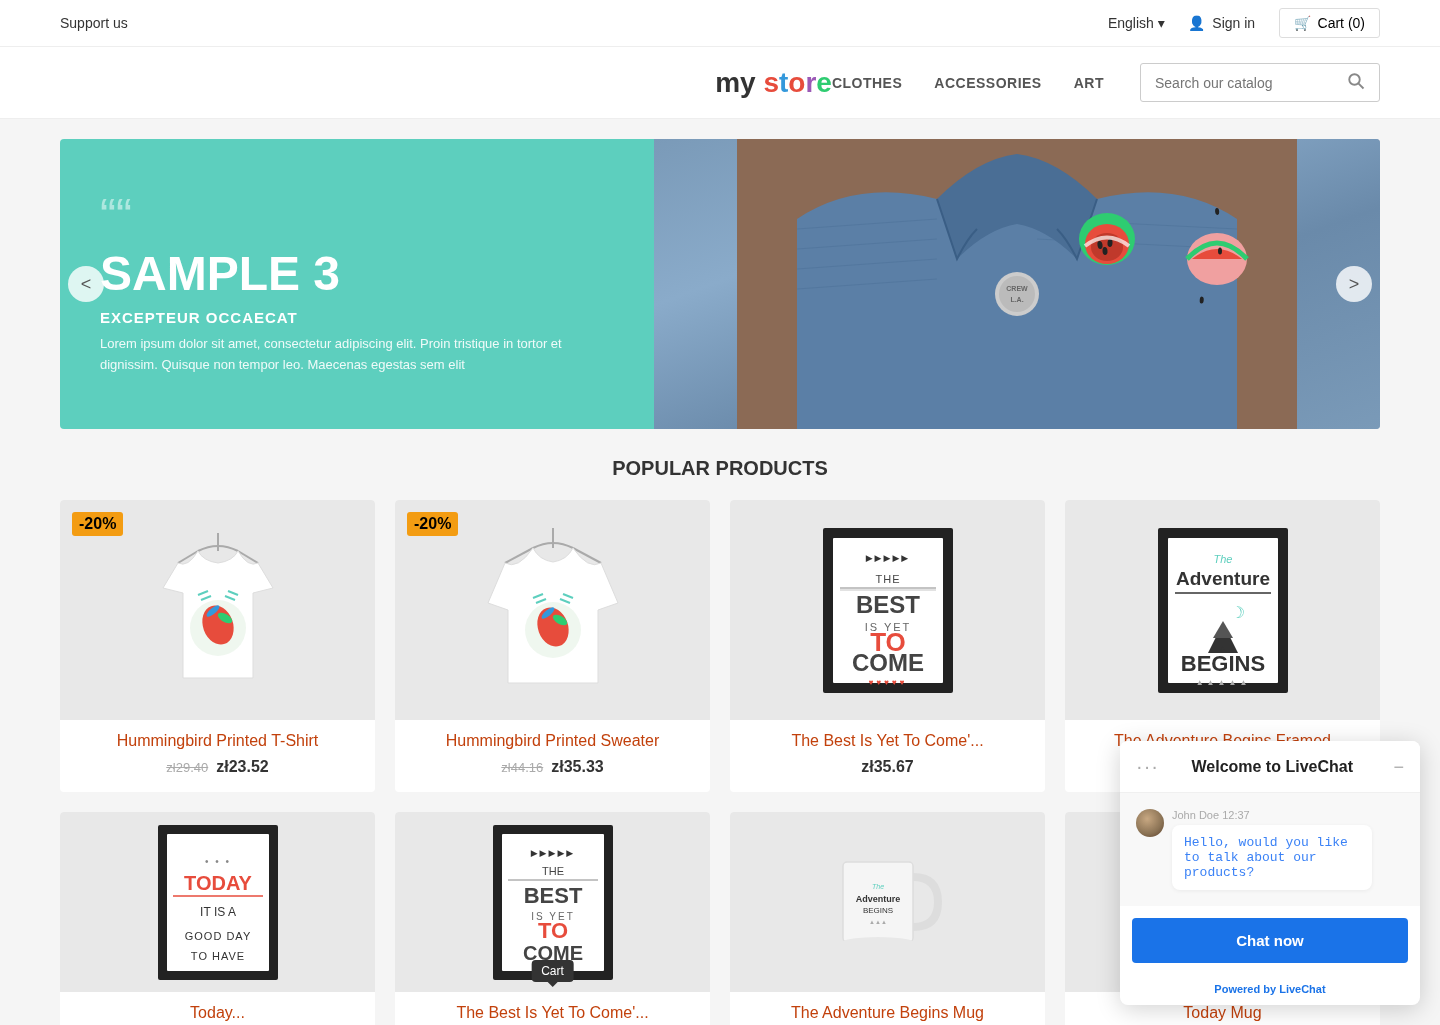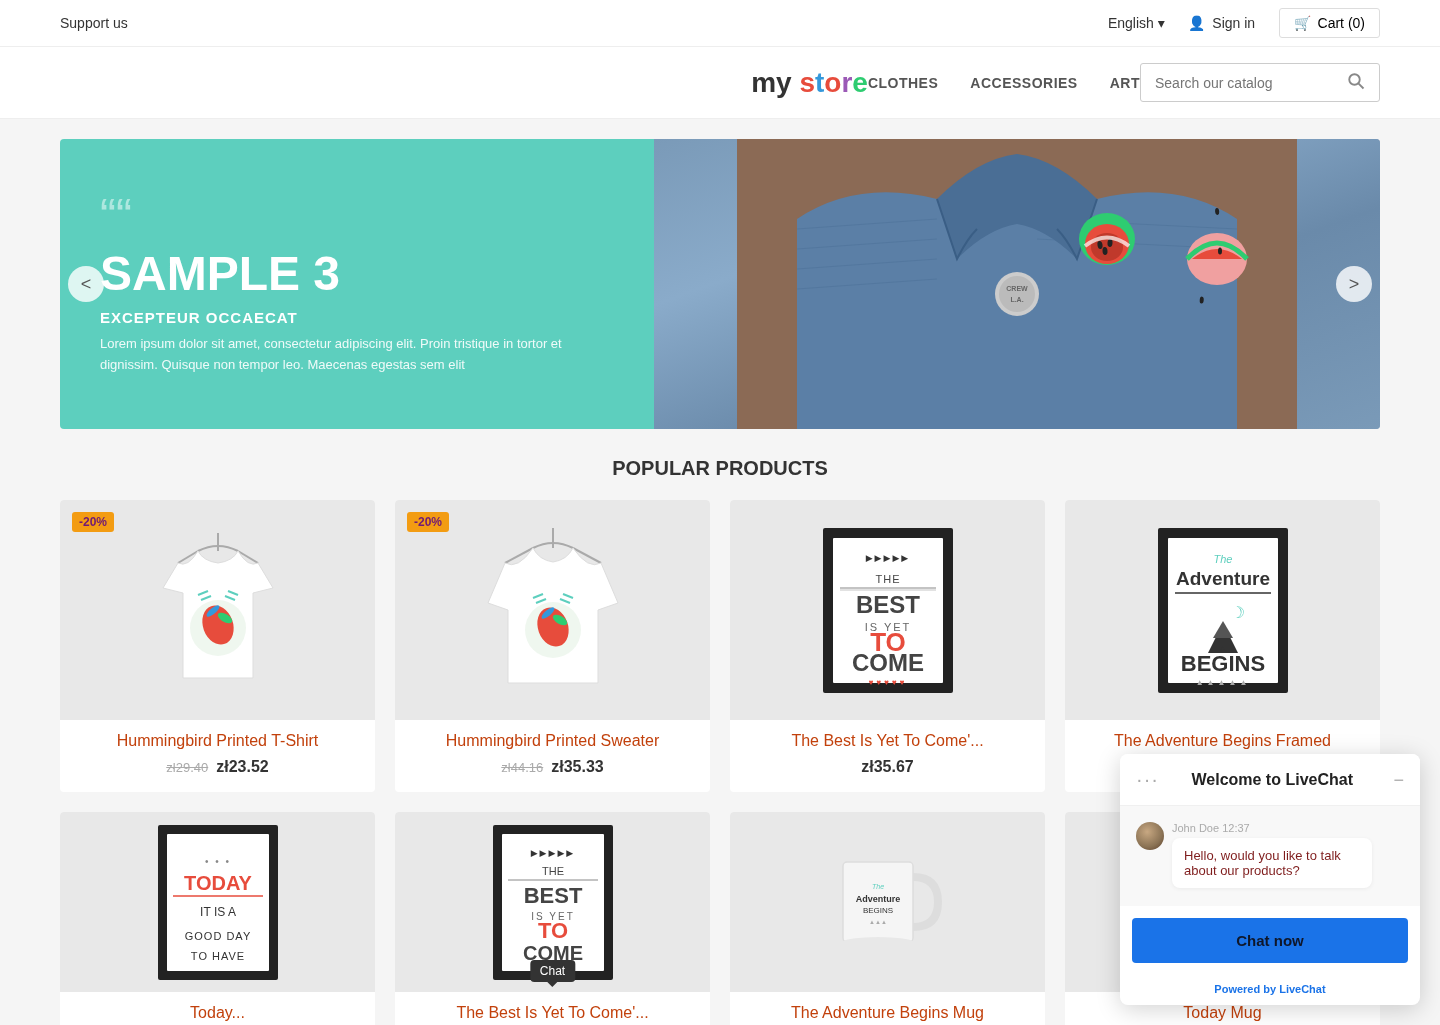--- a/index.html
+++ b/index.html
@@ -42,21 +42,21 @@
     .logo-o { color: #e74c3c; }
     .logo-r { color: #9b59b6; }
     .logo-e { color: #2ecc71; }
 
     .nav { display: flex; gap: 32px; align-items: center; }
     .nav-item { font-size: 14px; font-weight: 600; color: #555; cursor: pointer; letter-spacing: 0.5px; text-decoration: none; }
 
     .search-box {
       display: flex; align-items: center;
       border: 1px solid #ccc; border-radius: 3px;
-      padding: 8px 14px; width: 240px; background: #fff;
+      padding: 8px 14px; width: 240px; background: #fff; margin-left: 36px;
     }
     .search-box input {
       border: none; outline: none; font-size: 14px; color: #888; width: 100%;
     }
     .search-icon-btn { background: none; border: none; cursor: pointer; color: #888; }
 
     
     .hero {
       position: relative;
       margin: 20px 60px;
@@ -128,22 +128,22 @@
       cursor: pointer;
     }
     .product-image-area {
       width: 100%; height: 220px;
       background: #e8e8e8;
       display: flex; align-items: center; justify-content: center;
       position: relative; overflow: hidden;
     }
     .discount-badge {
       position: absolute; top: 12px; left: 12px;
-      background: #f39c12; color: #701a75;
-      font-size: 12px; font-weight: 700;
+      background: #f39c12; color: #000000;
+      font-size: 16px; font-weight: 700;
       padding: 3px 7px; border-radius: 3px;
       z-index: 5;
     }
     .product-info { padding: 12px 16px 16px; text-align: center; }
     .product-name { font-size: 16px; color: #c2410c; margin-bottom: 8px; }
     .product-price { display: flex; gap: 8px; justify-content: center; align-items: center; }
     .price-original { font-size: 13px; color: #aaa; text-decoration: line-through; }
     .price-current { font-size: 16px; font-weight: 700; color: #333; }
 
     
@@ -211,29 +211,30 @@
       width: 28px; height: 28px; border-radius: 50%;
       background: radial-gradient(circle at 40% 35%, #c8a882 0%, #8B7355 60%, #5a3d28 100%);
       flex-shrink: 0;
     }
     .msg-content {}
     .msg-sender-time { font-size: 11px; color: #aaa; margin-bottom: 4px; }
     .msg-bubble {
       background: #fff;
       border-radius: 8px;
       padding: 10px 12px;
-      font-size: 13px; color: #7f1d1d;
+      font-size: 13px; color: #3b82f6;
       box-shadow: 0 1px 4px rgba(0,0,0,0.06);
       max-width: 200px;
+      font-family: Liberation Mono, monospace;
     }
 
     .livechat-chat-btn {
       margin: 12px;
       background: #1a73e8;
-      color: #0f172a;
+      color: #ffffff;
       border: none;
       border-radius: 4px;
       padding: 14px;
       width: calc(100% - 24px);
       font-size: 15px; font-weight: 600;
       cursor: pointer;
     }
     .livechat-footer {
       text-align: center;
       padding: 8px 0 10px;
@@ -518,21 +519,21 @@
         <rect x="14" y="14" width="102" height="137" fill="#fff" rx="1"></rect>
         <text x="65" y="36" text-anchor="middle" font-size="9" fill="#333" letter-spacing="2">▶▶▶▶▶</text>
         <text x="65" y="55" text-anchor="middle" font-size="11" fill="#444">THE</text>
         <line x1="20" y1="60" x2="110" y2="60" stroke="#888" stroke-width="1"></line>
         <text x="65" y="83" text-anchor="middle" font-size="22" fill="#444" font-weight="900">BEST</text>
         <text x="65" y="100" text-anchor="middle" font-size="10" fill="#666" letter-spacing="2">IS YET</text>
         <text x="65" y="118" text-anchor="middle" font-size="22" fill="#e74c3c" font-weight="900">TO</text>
         <text x="65" y="140" text-anchor="middle" font-size="20" fill="#444" font-weight="900">COME</text>
         <text x="65" y="152" text-anchor="middle" font-size="7" fill="#e74c3c" letter-spacing="3">♥♥♥♥♥</text>
       </svg>
-      <div class="slack-tooltip">Chat</div>
+      <div class="slack-tooltip">Cart</div>
     </div>
     <div class="product-info">
       <div class="product-name">The Best Is Yet To Come'...</div>
 
     </div>
   </div>
 
   <div class="product-card">
     <div class="product-image-area" style="height:180px;">
       <svg width="120" height="110" viewBox="0 0 120 110">

